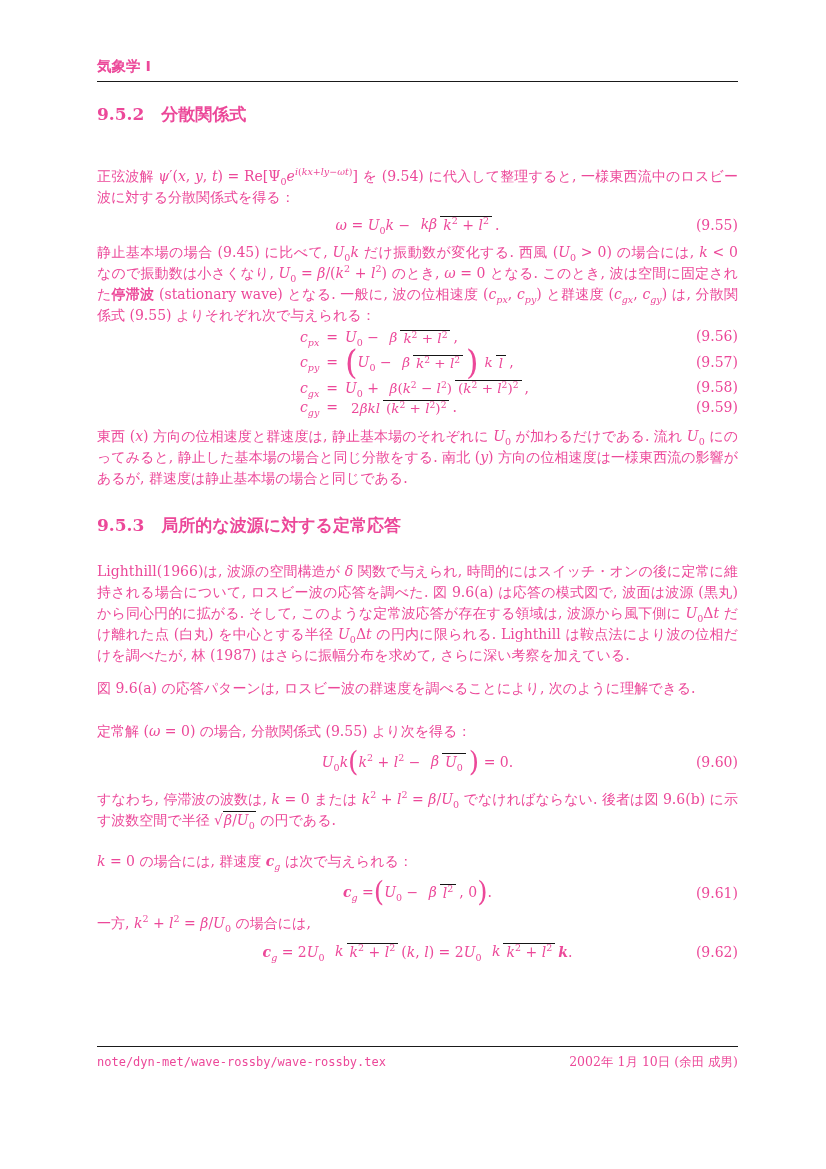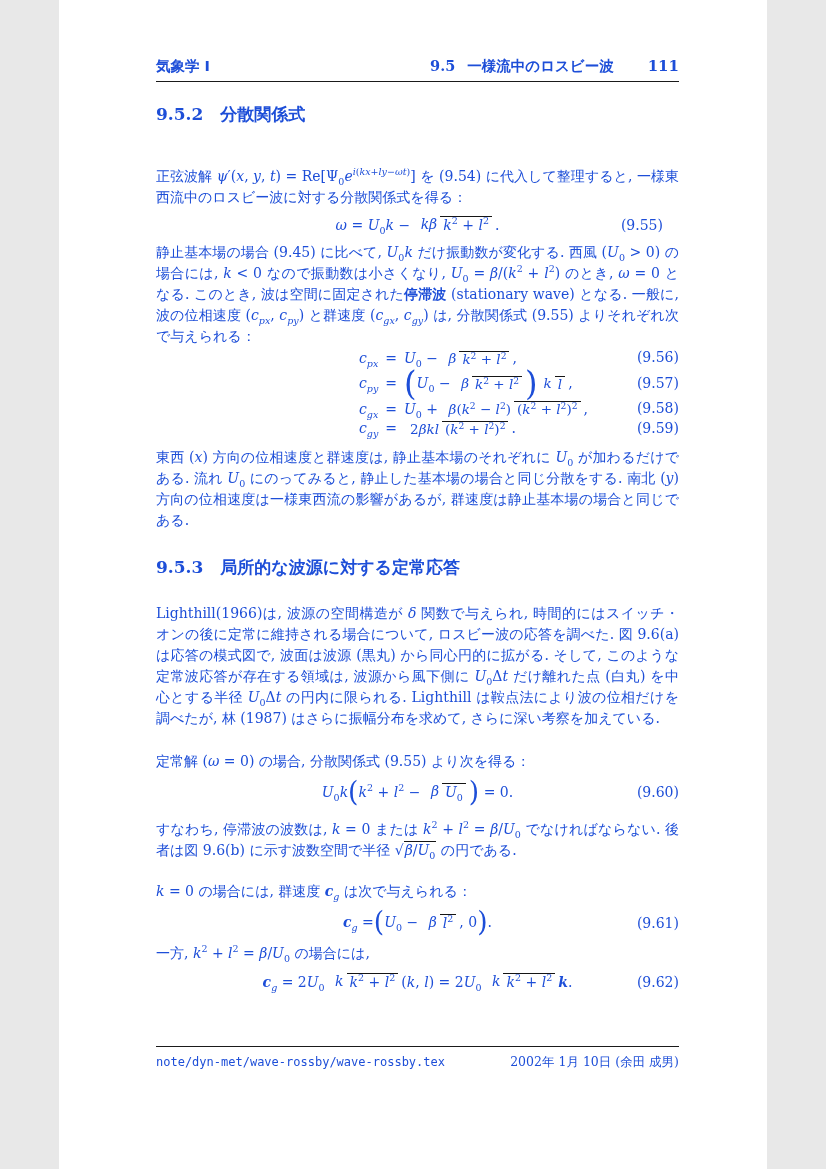--- a/index.html
+++ b/index.html
@@ -1,25 +1,25 @@
 <!DOCTYPE html>
 <html><head>
 <meta charset="utf-8">
 <title>気象学 I — p.111</title>
 <style>
   html,body{margin:0;padding:0;background:#e8e8e8;}
   .page{
     position:relative;
-    width:708px;height:1169px;
+    width:826px;height:1169px;
     margin:0 auto;
     background:#ffffff;
     box-sizing:border-box;
     padding:56px 88px 0 97px;
     font-family:"DejaVu Serif","Liberation Serif",serif;
-    font-size:14px;color:#1d4ed8;
+    font-size:14px;color:#ec4899;
     overflow:hidden;
   }
   
   .hdr{display:flex;justify-content:space-between;align-items:baseline;font-weight:bold;line-height:20px;}
   .hdr .course{font-family:"DejaVu Sans","Liberation Sans",sans-serif;font-size:14.5px;}
   .hdr .right{display:flex;align-items:baseline;}
   .hdr .secno{font-size:14.5px;margin-right:12px;}
   .hdr .sectitle{font-family:"DejaVu Sans","Liberation Sans",sans-serif;font-size:14.5px;margin-right:34px;}
   .hdr .pageno{font-size:15px;}
   .rule{border:none;border-top:1.5px solid #1a1a1a;margin:5px 0 0 0;height:0;}
@@ -30,46 +30,41 @@
   .h2{margin:24px 0 0 0;font-size:17px;font-weight:bold;display:flex;align-items:baseline;line-height:24px;}
   .h2 .num{font-family:"DejaVu Serif","Liberation Serif",serif;margin-right:17px;}
   .h2 .ttl{font-family:"DejaVu Sans","Liberation Sans",sans-serif;}
   
   p.body{margin:0;line-height:21px;text-align:justify;}
   p.body i{font-family:"DejaVu Serif","Liberation Serif",serif;}
   sub,sup{font-size:68%;line-height:0;}
   .gb{font-family:"DejaVu Sans","Liberation Sans",sans-serif;font-weight:bold;}
   .sq{border-top:1px solid #151515;padding:0 1px;}
   
-  .deq{position:relative;text-align:center;margin:8px 16px;line-height:1.15;}
+  .deq{position:relative;text-align:center;margin:8px 0;line-height:1.15;}
   .parts{display:inline-flex;align-items:center;}
   .alblock{margin:0 0 0 0;}
   .alrow{position:relative;margin:4px 0;padding-left:203px;display:flex;align-items:center;line-height:1.1;}
   .alrow .lhs{white-space:nowrap;}
   .alrow .rel{margin:0 7px;}
   .frac{display:inline-flex;flex-direction:row;align-items:center;margin:0 3px;text-align:center;}
   .fn{display:block;padding:0 3px;line-height:1.12;white-space:nowrap;}
   .fd{display:block;padding:0 3px;line-height:1.18;border-top:1px solid #151515;white-space:nowrap;}
   .alrow .fn,.alrow .fd{font-size:13.5px;line-height:1.08;}
   .mseg{white-space:nowrap;}
   .bigp{font-weight:400;line-height:0.85;display:inline-block;transform:scaleY(1.05);}
   .eqnum{position:absolute;right:0;top:50%;transform:translateY(-50%);font-style:normal;font-size:14px;}
 </style>
 </head>
 <body>
 
 <div class="page">
 
   <div class="hdr">
     <span class="course">気象学 I</span>
-    <span class="right">
-      <span class="secno">9.5</span>
-      <span class="sectitle">一様流中のロスビー波</span>
-      <span class="pageno">111</span>
-    </span>
   </div>
   <hr class="rule">
 
   <div class="h2" style="margin-top:20px;">
     <span class="num">9.5.2</span>
     <span class="ttl">分散関係式</span>
   </div>
 
   <p class="body" style="margin-top:40px;">正弦波解 <i>ψ</i>′(<i>x</i>, <i>y</i>, <i>t</i>) = Re[Ψ<sub>0</sub><i>e</i><sup><i>i</i>(<i>kx</i>+<i>ly</i>−<i>ωt</i>)</sup>] を (9.54) に代入して整理すると, 一様東西流中のロスビー波に対する分散関係式を得る：</p>
 
@@ -149,20 +144,21 @@
 
   <p class="body" style="margin-top:10px;">東西 (<i>x</i>) 方向の位相速度と群速度は, 静止基本場のそれぞれに <i>U</i><sub>0</sub> が加わるだけである. 流れ <i>U</i><sub>0</sub> にのってみると, 静止した基本場の場合と同じ分散をする. 南北 (<i>y</i>) 方向の位相速度は一様東西流の影響があるが, 群速度は静止基本場の場合と同じである.</p>
 
   <div class="h2" style="text-align:center;">
     <span class="num">9.5.3</span>
     <span class="ttl">局所的な波源に対する定常応答</span>
   </div>
 
   <p class="body" style="margin-top:24px;">Lighthill(1966)は, 波源の空間構造が <i>δ</i> 関数で与えられ, 時間的にはスイッチ・オンの後に定常に維持される場合について, ロスビー波の応答を調べた. 図 9.6(a) は応答の模式図で, 波面は波源 (黒丸) から同心円的に拡がる. そして, このような定常波応答が存在する領域は, 波源から風下側に <i>U</i><sub>0</sub>Δ<i>t</i> だけ離れた点 (白丸) を中心とする半径 <i>U</i><sub>0</sub>Δ<i>t</i> の円内に限られる. Lighthill は鞍点法により波の位相だけを調べたが, 林 (1987) はさらに振幅分布を求めて, さらに深い考察を加えている.</p>
 
+  <p class="body" style="margin-top:12px;">図 9.6(a) の応答パターンは, ロスビー波の群速度を調べることにより, 次のように理解できる.</p>
 
   <p class="body" style="margin-top:22px;">定常解 (<i>ω</i> = 0) の場合, 分散関係式 (9.55) より次を得る：</p>
 
   <div class="deq" style="margin:9px 0;">
     <span class="parts">
         <span class="mseg"><i>U</i><sub>0</sub><i>k</i></span>
         <span class="bigp" style="font-size: 1.9em;">(</span>
         <span class="mseg"><i>k</i><sup>2</sup> + <i>l</i><sup>2</sup> −&nbsp;</span>
         <span class="frac">
           <span class="fn"><i>β</i></span>

